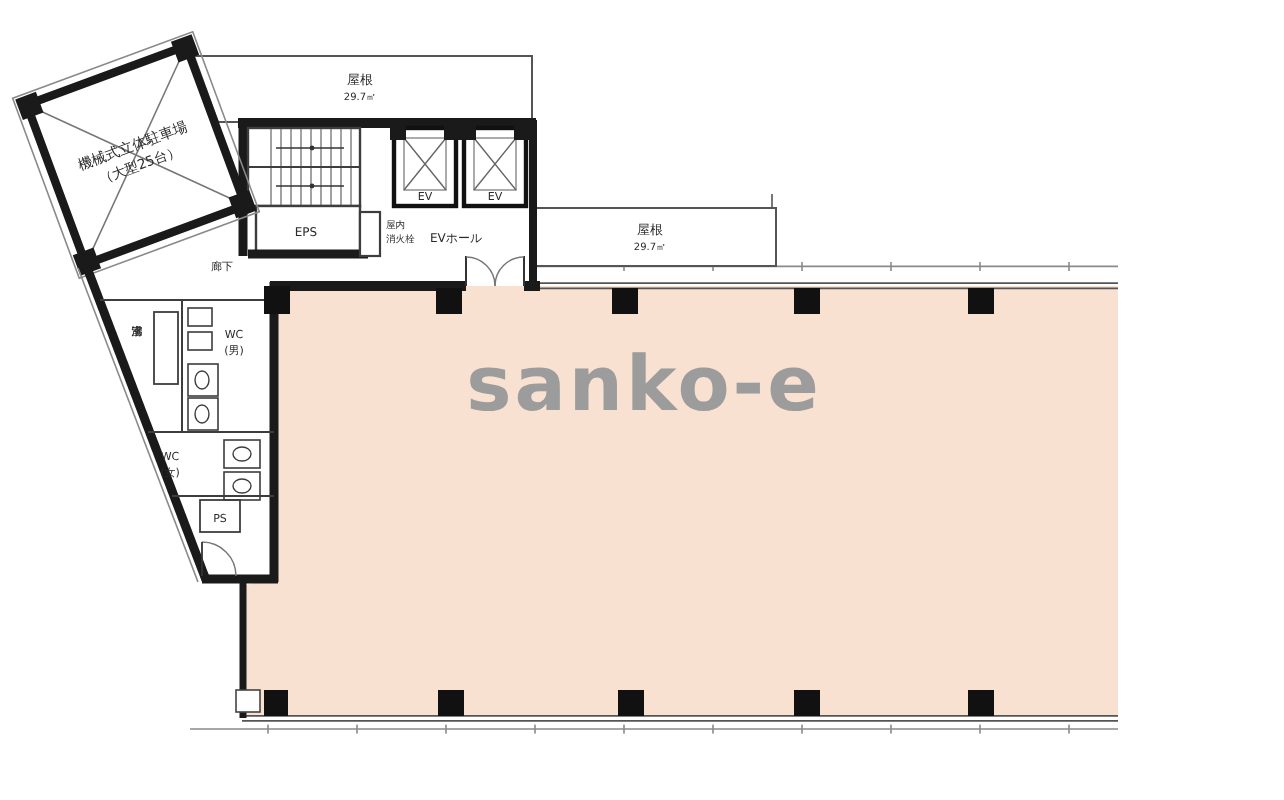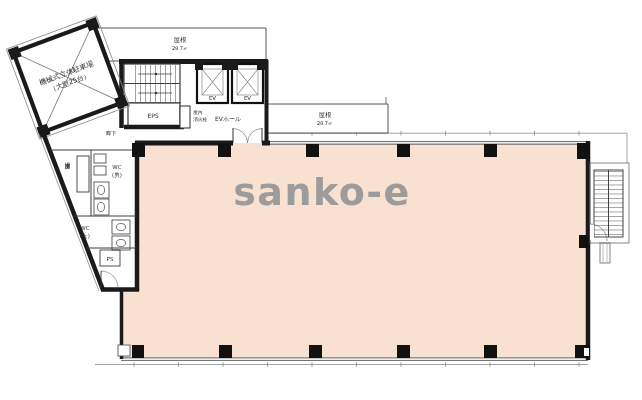--- a/index.html
+++ b/index.html
@@ -1,16 +1,16 @@
 <!DOCTYPE html>
 <html><head>
 <meta charset="utf-8">
 <style>
   html,body{margin:0;padding:0;background:#ffffff;}
-  .stage{position:relative;width:642px;height:400px;background:#ffffff;overflow:hidden;
+  .stage{position:relative;width:559px;height:400px;background:#ffffff;overflow:hidden;
          font-family:"DejaVu Sans","Liberation Sans",sans-serif;text-align:center;}
   svg{display:block;}
   text{font-family:"DejaVu Sans","Liberation Sans",sans-serif;fill:#2b2b2b;}
   .vtext{writing-mode:vertical-rl;text-orientation:upright;}
   .watermark{font-weight:700;fill:#9c9c9c;letter-spacing:1.5px;}
 </style>
 </head>
 <body>
 
 <div class="stage">

